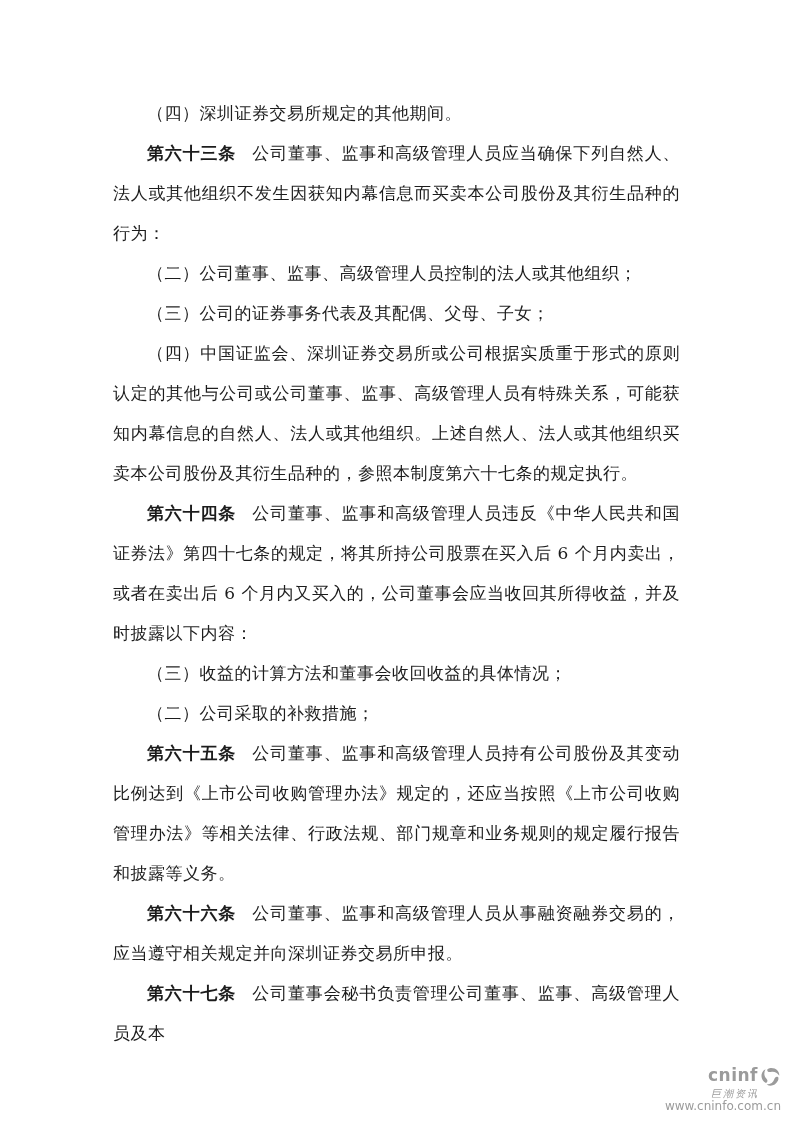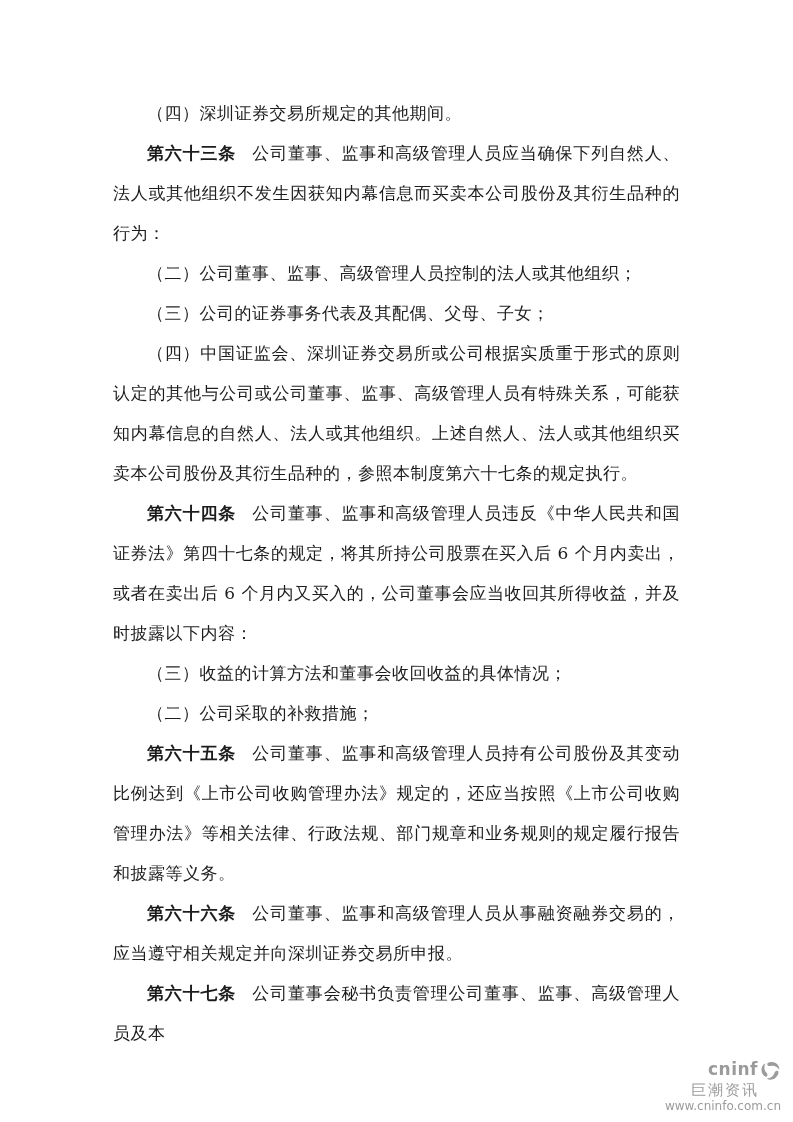--- a/index.html
+++ b/index.html
@@ -46,24 +46,25 @@
     align-items: flex-start;
     justify-content: flex-end;
     gap: 2px;
   }
   .logo-word {
     font-size: 17px;
     font-weight: bold;
     letter-spacing: 0.5px;
   }
   .logo-cn {
-    font-size: 15px;
+    font-size: 10px;
     letter-spacing: 2px;
     margin-right: 22px;
     margin-top: 1px;
+    font-style: italic;
   }
   .logo-url {
     font-size: 12px;
     margin-top: 1px;
   }
 </style>
 </head>
 <body>
 
 <div class="page">

